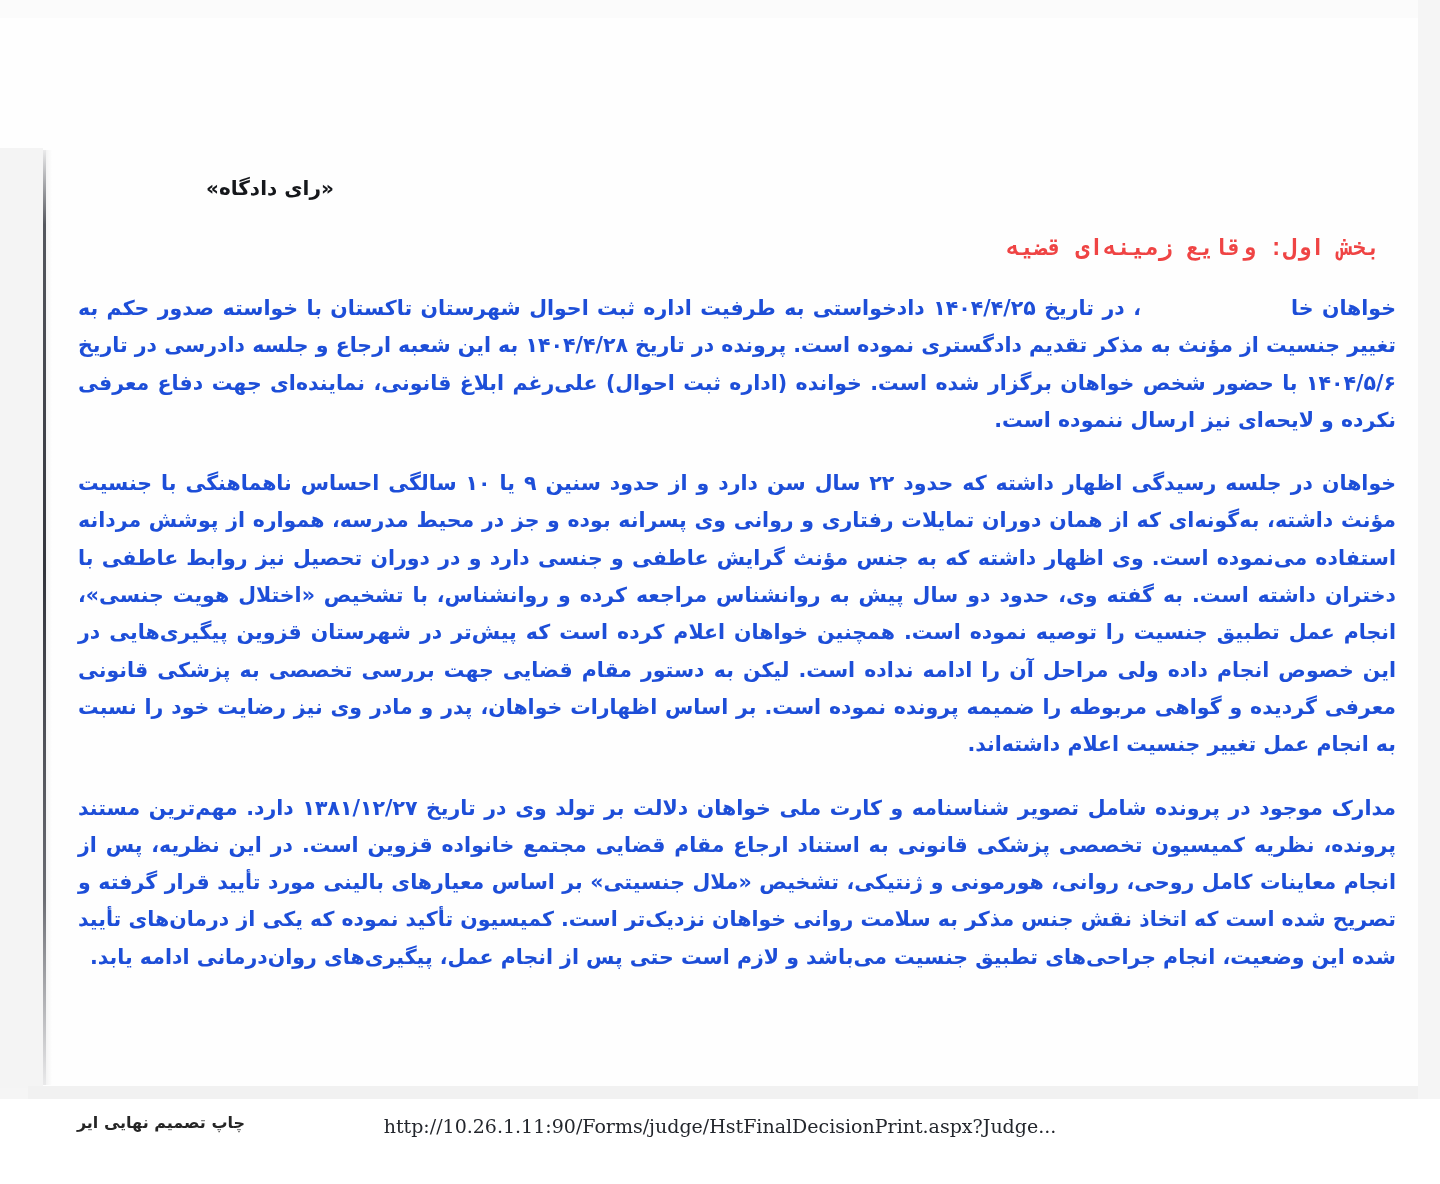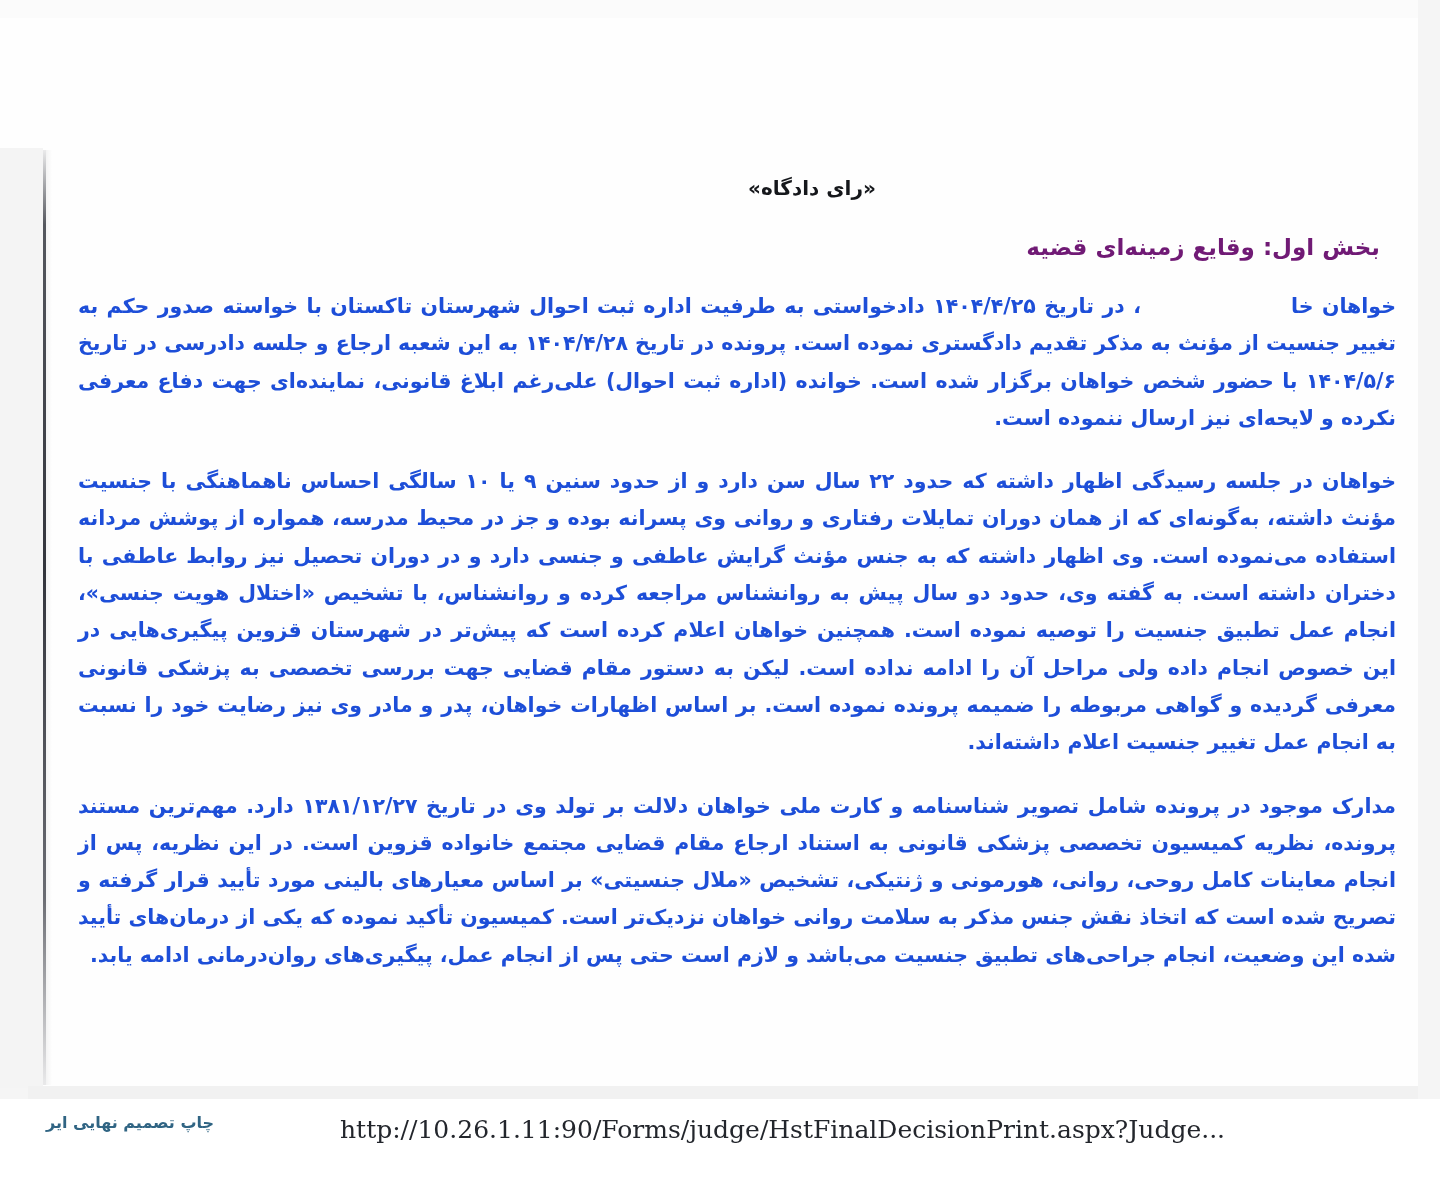--- a/index.html
+++ b/index.html
@@ -102,36 +102,37 @@
     width: 1362px;
     height: 930px;
     background: transparent;
     direction: rtl;
     text-align: justify;
     color: #16181c;
   }
 
   .doc-title {
     margin: 26px 0 0 0;
-    text-align: center;
+    text-align: left;
     font-size: 20px;
     font-weight: 700;
     letter-spacing: 0px;
     color: #15171b;
     
     padding-left: 150px;
   }
 
   .section-heading {
     margin: 34px 24px 0 0;
     text-align: right;
     font-size: 23px;
     font-weight: 700;
-    color: #701a75;
+    color: #ef4444;
     padding-right: 14px;
+    font-family: Liberation Mono, monospace;
   }
 
   .para {
     margin: 26px 22px 0 22px;
     font-size: 20.5px;
     line-height: 1.82;
     text-align: justify;
     text-justify: inter-word;
     font-weight: 600;
     color: #1d4ed8;
@@ -154,39 +155,39 @@
     top: 1099px;
     width: 1440px;
     height: 85px;
     background: #ffffff;
   }
   .footer-left {
     position: absolute;
     right: 1195px;
     top: 14px;
     width: 230px;
-    text-align: center;
+    text-align: right;
     direction: rtl;
     font-size: 16px;
     font-weight: 700;
-    color: #0c4a6e;
+    color: #000000;
     white-space: nowrap;
     opacity: 0.85;
   }
   .footer-url {
     position: absolute;
     left: 0;
     right: 0;
     top: 16px;
     margin: 0 auto;
     width: 760px;
     text-align: center;
     direction: ltr;
     font-family: "DejaVu Serif", "Liberation Serif", serif;
-    font-size: 25px;
+    font-size: 19px;
     color: #23262c;
     white-space: nowrap;
   }
 </style>
 </head>
 <body>
 
 <div class="page-sheet">
 
   <div class="scan-margin-top"></div>

